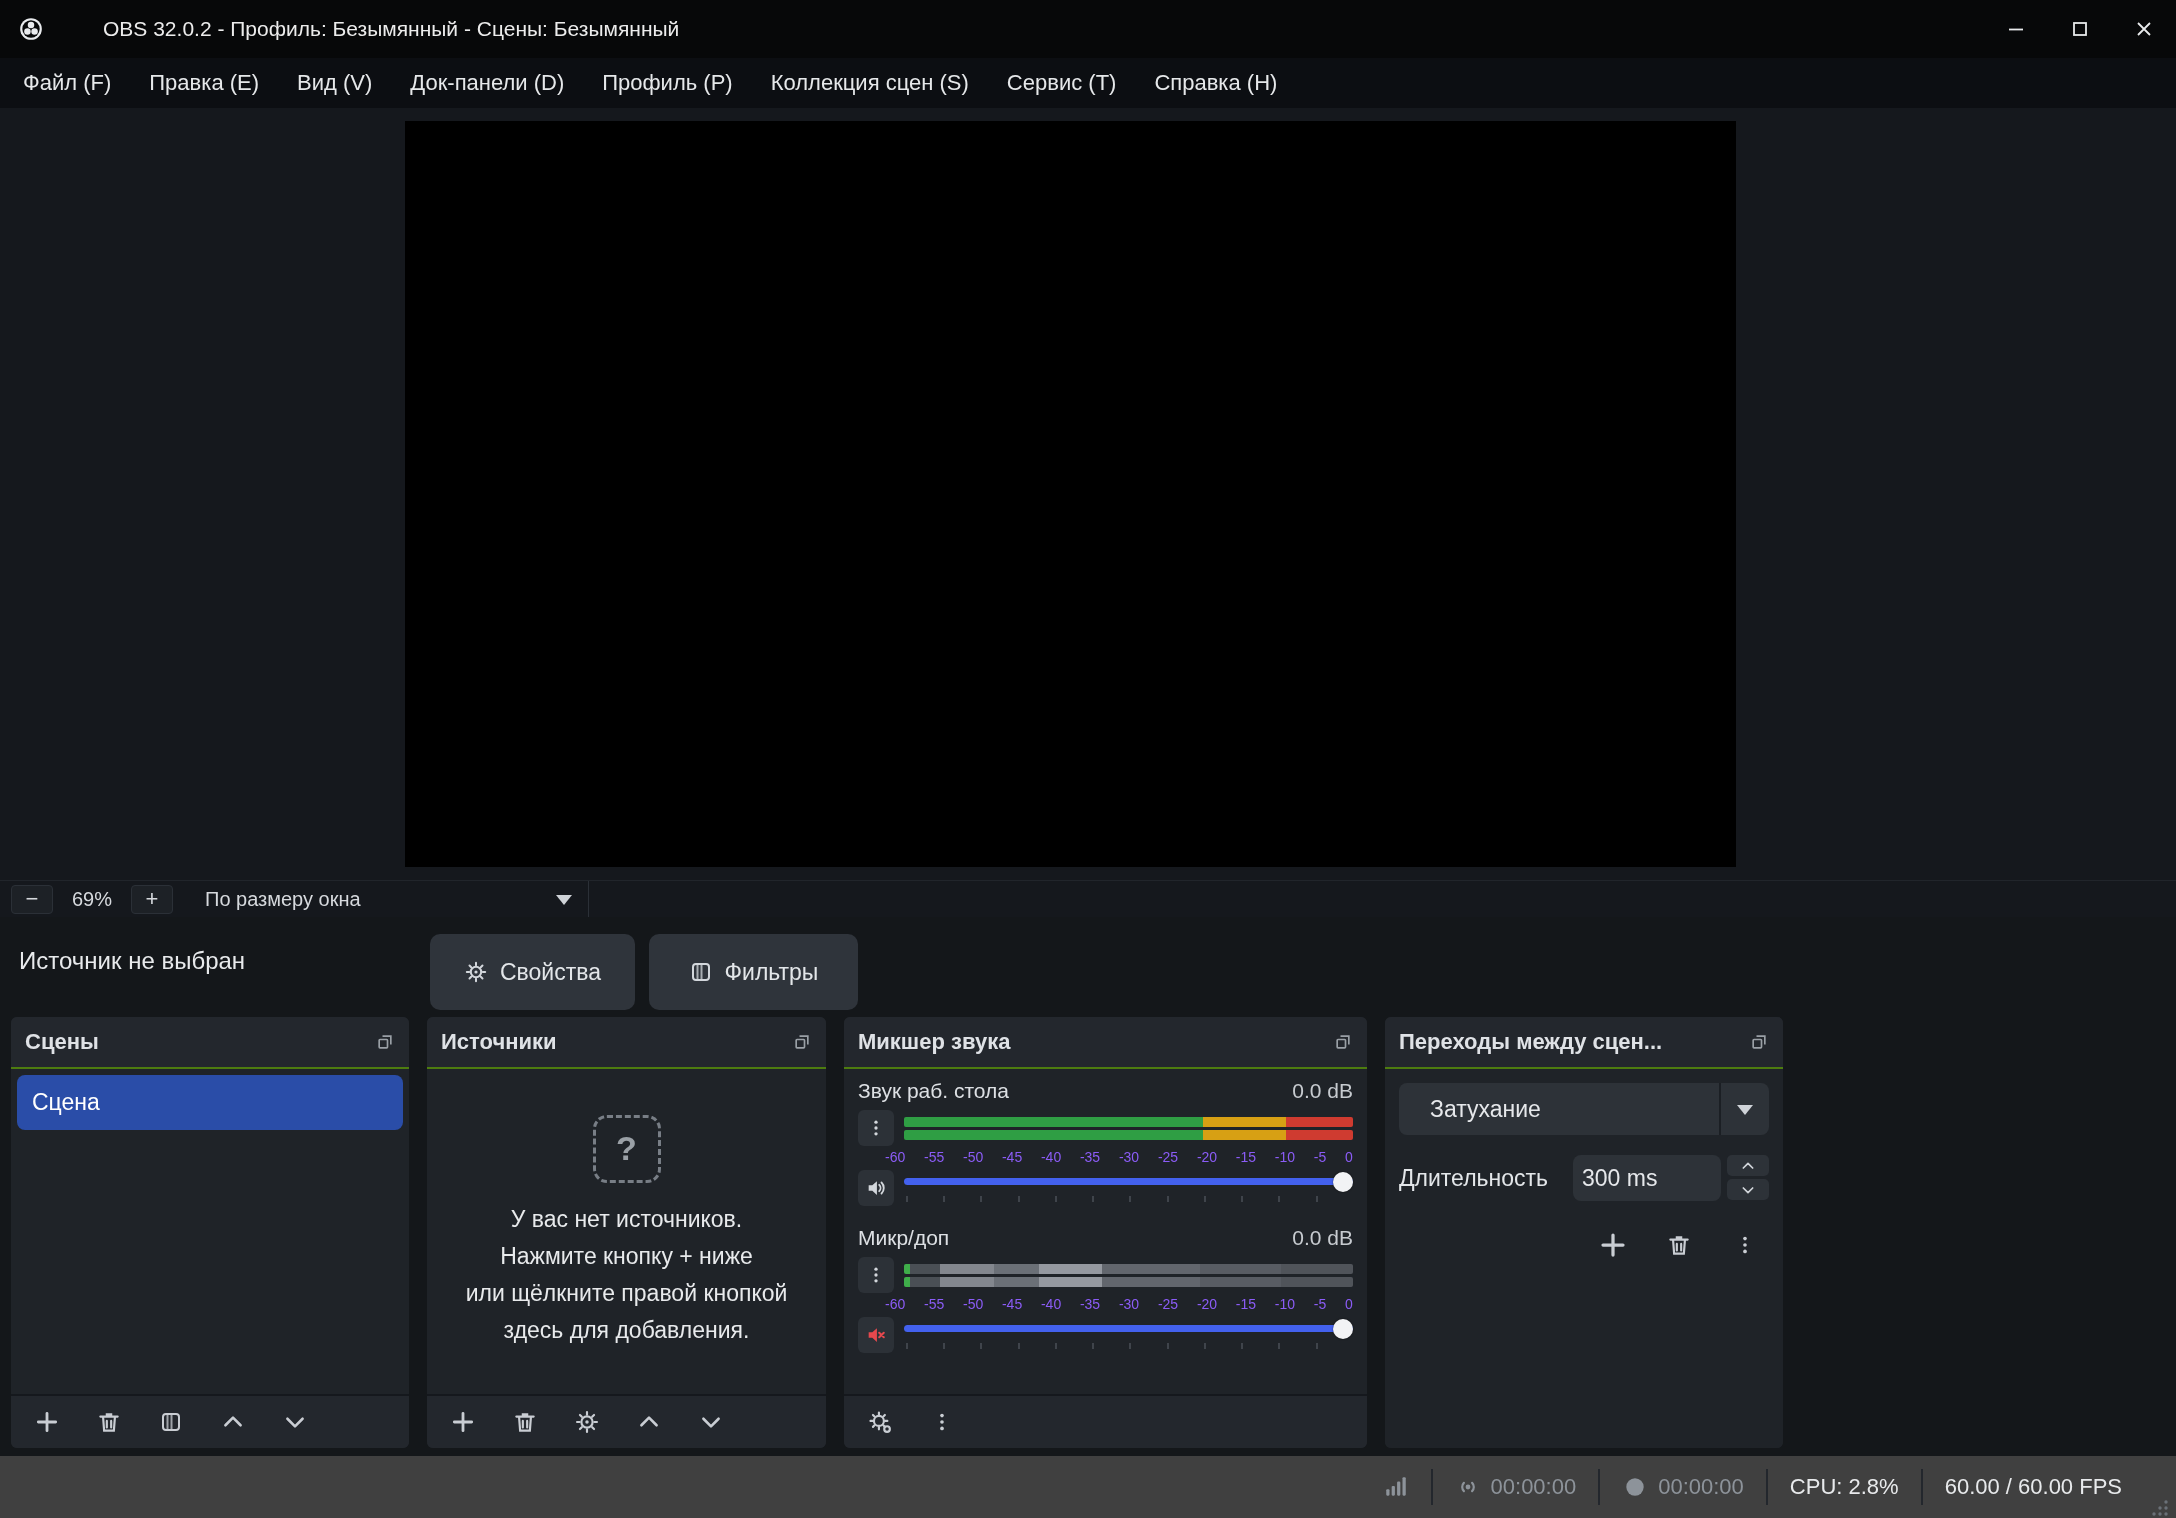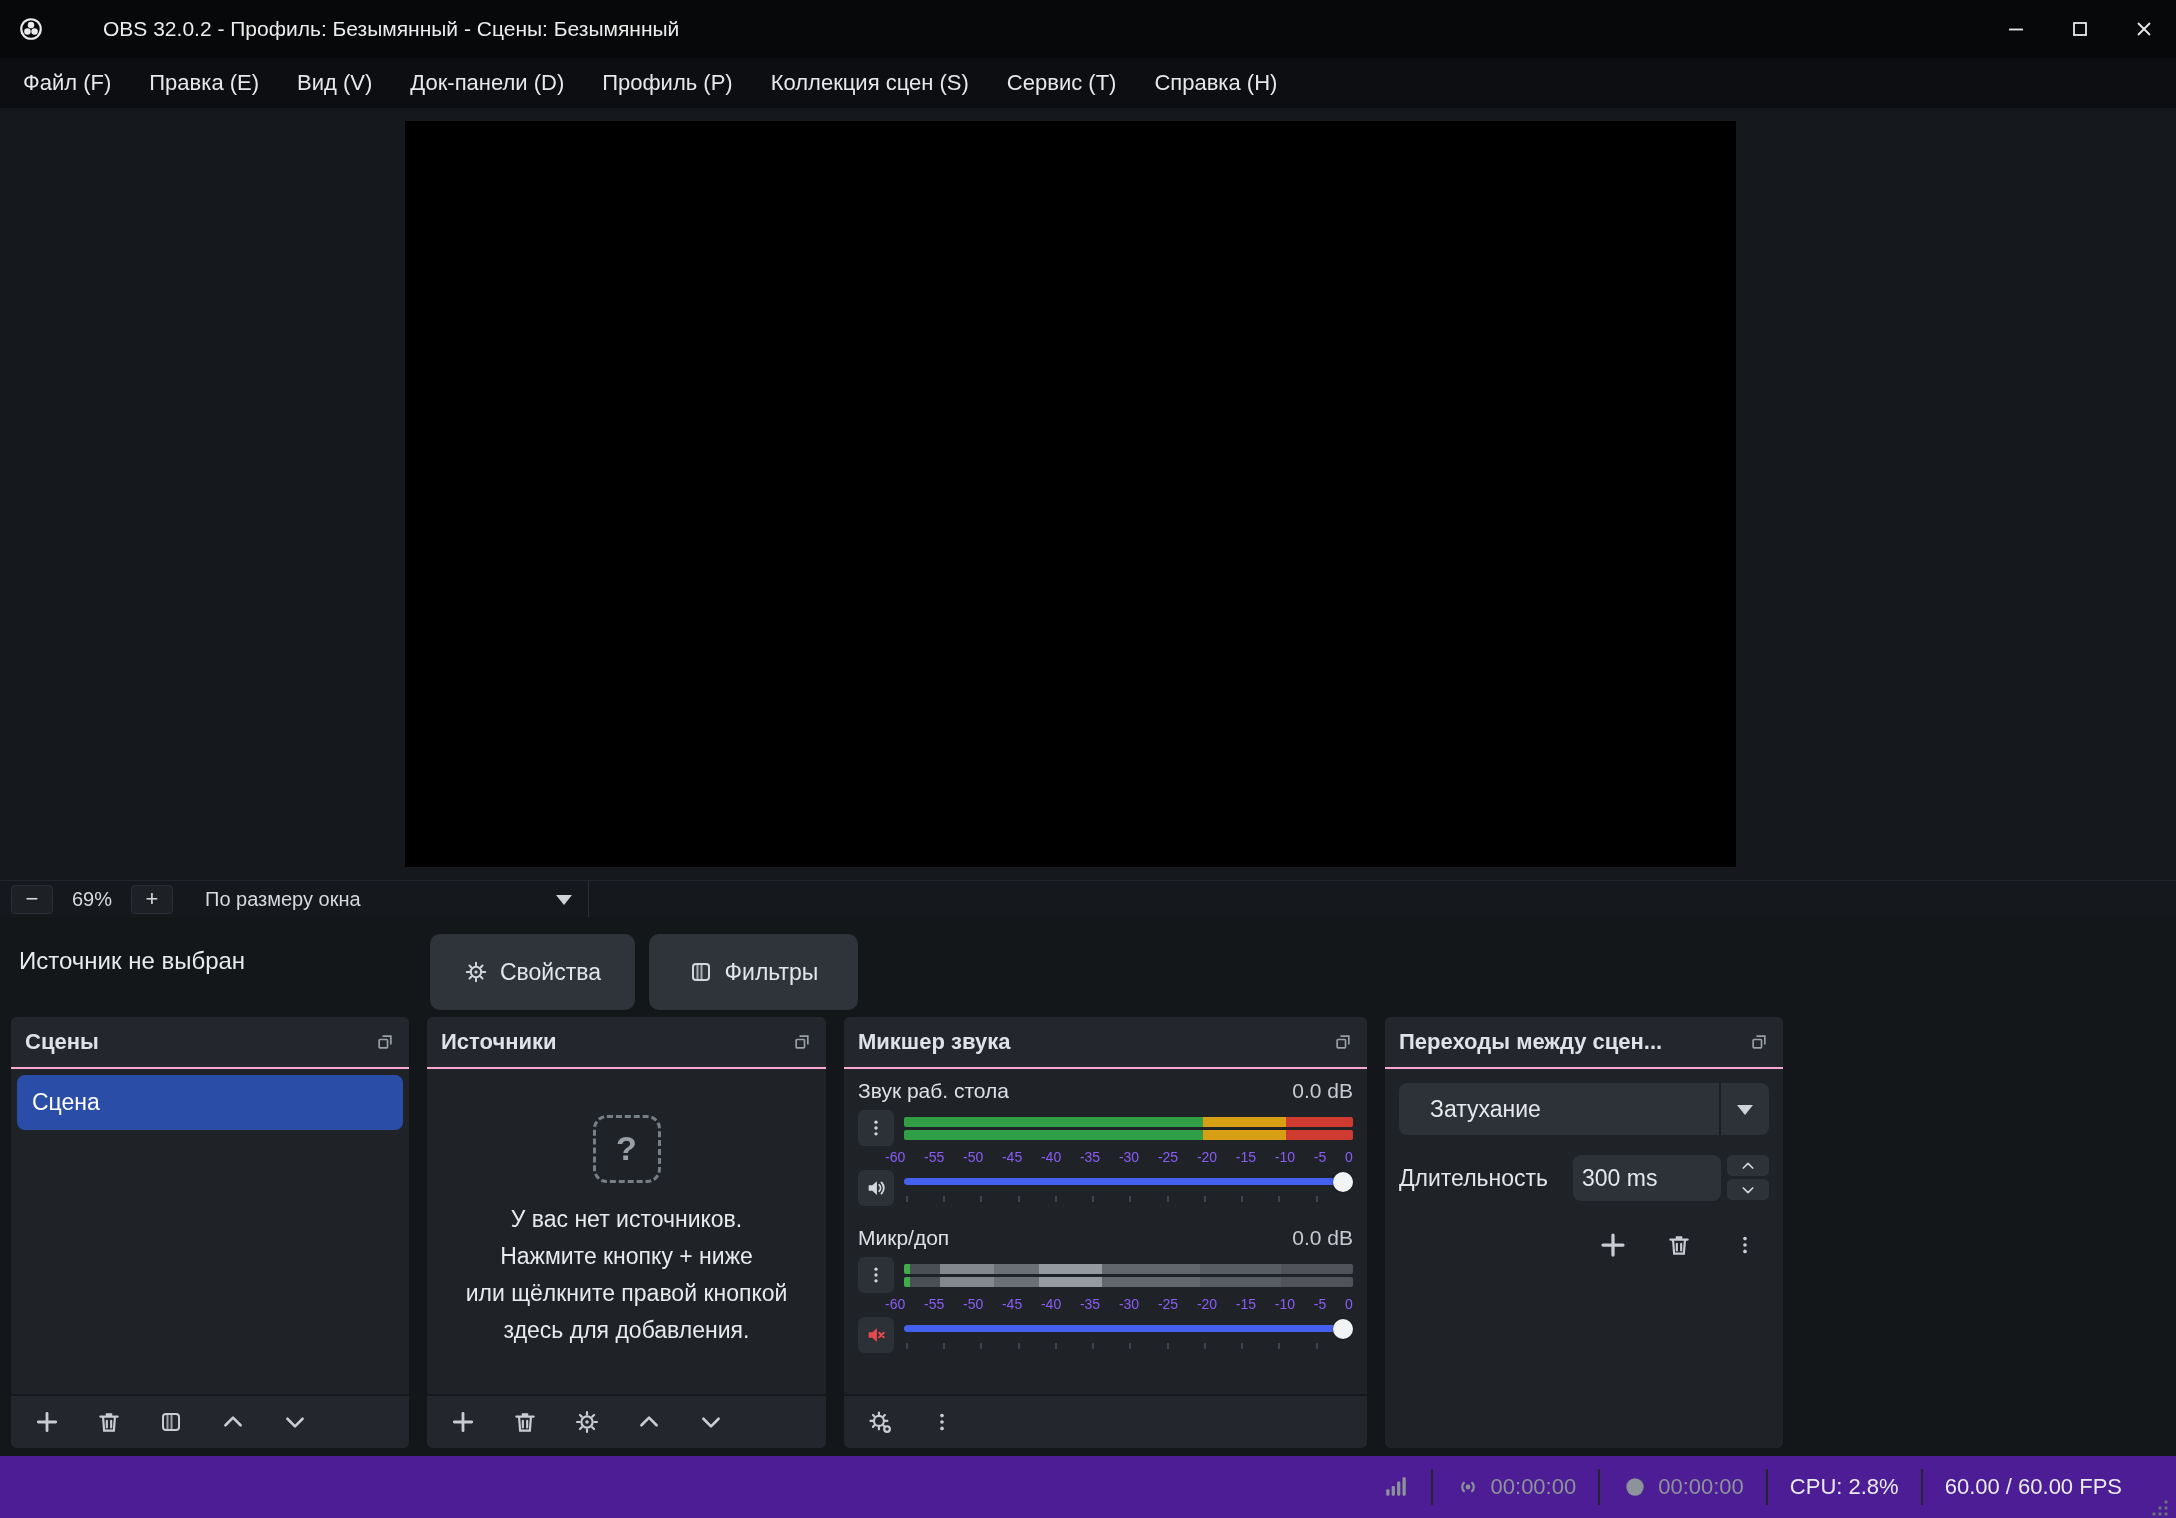--- a/index.html
+++ b/index.html
@@ -32,21 +32,21 @@
   
   .srcrow{position:absolute;top:933px;left:0;right:0;height:63px;}
   .srcrow .nosel{position:absolute;left:19px;top:14px;font-size:24px;color:#e8eaec;}
   .tbtn{position:absolute;top:1px;height:76px;background:#2f343b;border-radius:10px;display:flex;align-items:center;justify-content:center;gap:12px;font-size:23px;color:#e3e6e9;}
   .tbtn .ic{color:#d3d7dc;}
   .tbtn.props{left:430px;width:205px;}
   .tbtn.filts{left:649px;width:209px;}
   
   .docks{position:absolute;top:1017px;left:0;right:0;height:431px;}
   .panel{position:absolute;top:0;height:431px;background:#23272d;border-radius:6px;overflow:hidden;display:flex;flex-direction:column;box-sizing:border-box;}
-  .panel-h{height:50px;flex:none;display:flex;align-items:center;padding:0 14px;font-size:22px;font-weight:700;color:#dfe2e6;background:#23272d;border-bottom:2px solid #f9a8d4;}
+  .panel-h{height:50px;flex:none;display:flex;align-items:center;padding:0 14px;font-size:22px;font-weight:700;color:#dfe2e6;background:#23272d;border-bottom:2px solid #4d7c0f;}
   .panel-h .pop{margin-left:auto;color:#9aa0a6;}
   .panel-body{flex:1;background:#1f2328;position:relative;overflow:hidden;}
   .panel-foot{height:52px;flex:none;background:#23272d;border-top:2px solid #15181d;display:flex;align-items:center;gap:22px;padding:0 16px;}
   .icon-btn{width:40px;height:40px;display:flex;align-items:center;justify-content:center;color:#c9cdd3;border-radius:8px;}
   .p-scenes{left:11px;width:398px;}
   .p-sources{left:427px;width:399px;}
   .p-mixer{left:844px;width:523px;}
   .p-trans{left:1385px;width:398px;}
   .p-ctrl{left:1801px;width:364px;}
   
@@ -82,21 +82,21 @@
   .dur-label{font-size:23px;color:#e3e6e9;}
   .spin{margin-left:auto;display:flex;align-items:stretch;gap:6px;}
   .spin-val{width:148px;height:46px;background:#2d3238;border-radius:8px;display:flex;align-items:center;padding-left:9px;font-size:23px;color:#e6e8eb;box-sizing:border-box;}
   .spin-btns{display:flex;flex-direction:column;gap:3px;}
   .spin-b{width:42px;height:21px;background:#2d3238;border-radius:5px;display:flex;align-items:center;justify-content:center;color:#cfd3d8;}
   .trans-actions{display:flex;align-items:center;justify-content:flex-end;gap:26px;margin-top:24px;padding-right:4px;color:#dfe3e7;}
   
   .ctrl-body{padding:14px;display:flex;flex-direction:column;gap:18px;}
   .ctl-btn{height:53px;background:#2f343b;border-radius:10px;display:flex;align-items:center;justify-content:center;font-size:23px;color:#e6e9ec;}
   
-  .statusbar{position:absolute;left:0;right:0;bottom:0;height:62px;background:#4c1d95;display:flex;align-items:center;justify-content:flex-end;font-size:22px;color:#8d939a;}
+  .statusbar{position:absolute;left:0;right:0;bottom:0;height:62px;background:#404040;display:flex;align-items:center;justify-content:flex-end;font-size:22px;color:#8d939a;}
   .sb-item{display:flex;align-items:center;gap:10px;padding:0 22px;}
   .sb-sep{width:2px;height:36px;background:#23272d;}
   .sb-bright{color:#e8eaec;}
   .grip{margin:14px 6px 0 6px;align-self:flex-end;}
 </style>
 </head>
 <body>
 
 <div class="titlebar">
   <span class="logo">

